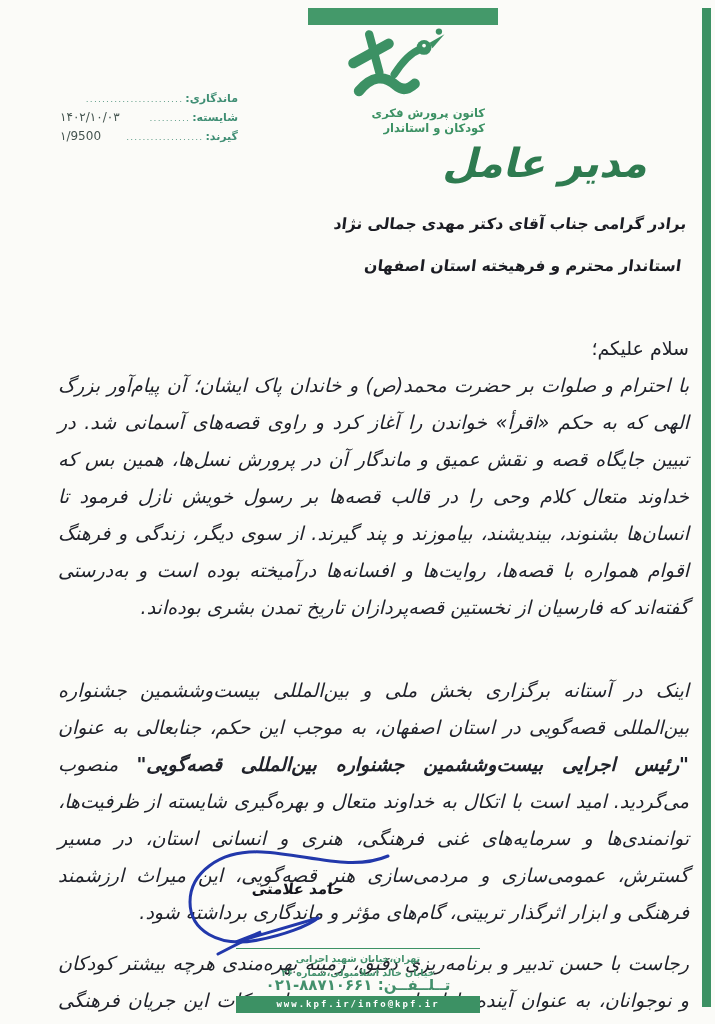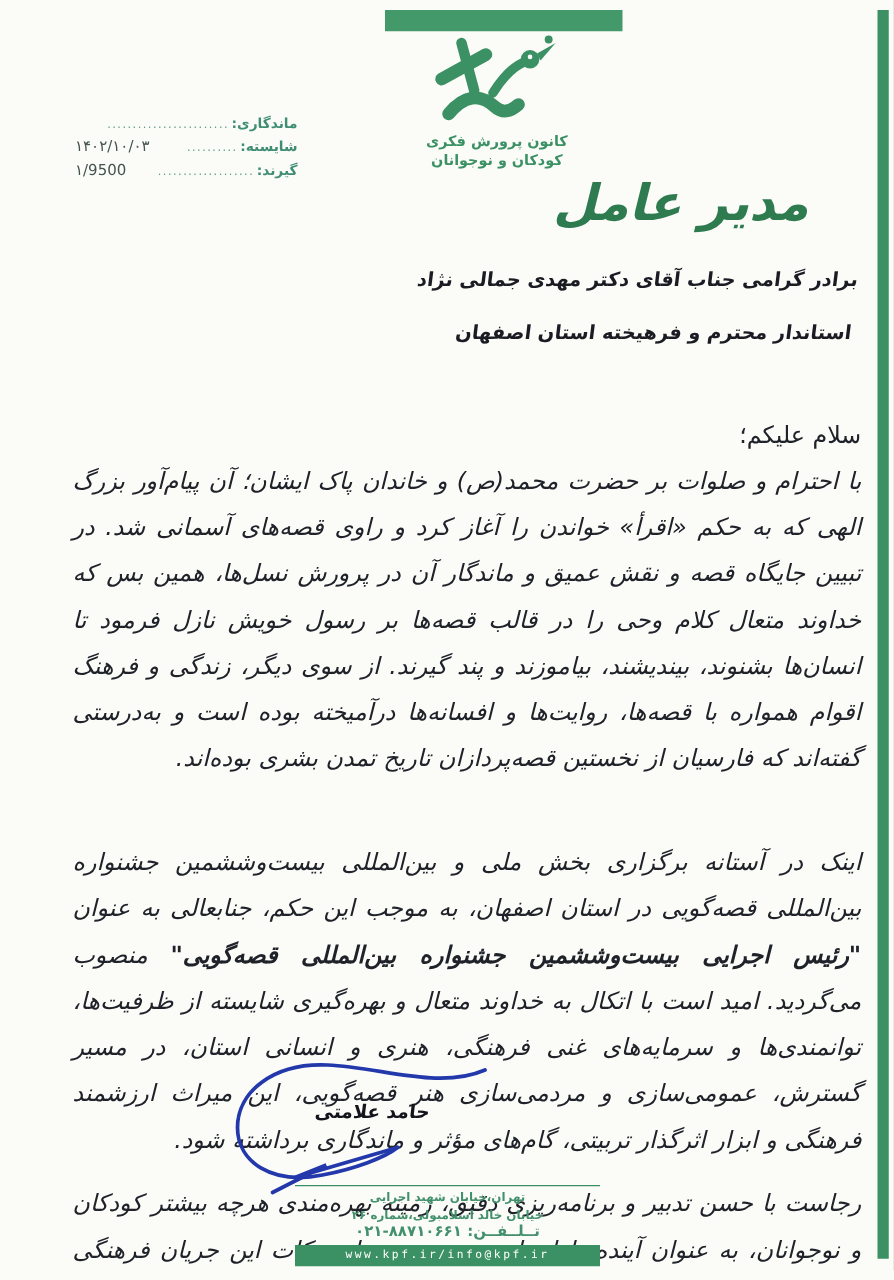--- a/index.html
+++ b/index.html
@@ -4,21 +4,21 @@
 <style>
   html,body{margin:0;padding:0;background:#cfcfcd;}
   .page{
     position:relative;width:715px;height:1024px;margin:0 auto;
     background:#fbfbf8;overflow:hidden;
     font-family:"DejaVu Sans",sans-serif;direction:rtl;color:#21232b;
   }
   
   .top-bar{position:absolute;left:308px;top:8px;width:190px;height:17px;background:#44996a;}
   .side-strip{position:absolute;left:702px;top:8px;width:9px;height:999px;background:#3c9164;}
-  .logo{position:absolute;left:310px;top:26px;width:175px;text-align:center;color:#3c9164;}
+  .logo{position:absolute;left:310px;top:26px;width:175px;text-align:right;color:#3c9164;}
   .logo svg{display:block;margin:0 auto;}
   .org-line{font-size:11.5px;font-weight:bold;letter-spacing:.3px;line-height:15px;color:#3c9164;}
   
   .meta{position:absolute;left:60px;top:92px;width:178px;}
   .meta-row{display:flex;direction:rtl;align-items:baseline;margin-bottom:5px;}
   .meta-label{font-size:11px;font-weight:bold;color:#3f8e74;white-space:nowrap;}
   .meta-dots{flex:1;overflow:hidden;white-space:nowrap;font-size:9px;letter-spacing:1.2px;color:#5e9c87;padding:0 2px;}
   .meta-value{font-size:12px;color:#44544f;white-space:nowrap;}
   
   .title{
@@ -39,24 +39,24 @@
   .signature{position:absolute;left:166px;top:826px;width:238px;height:132px;}
   .signature svg{position:absolute;left:0;top:0;}
   .sig-name{
     position:absolute;left:86px;top:54px;font-size:15px;font-weight:bold;color:#14151c;
     transform:skewX(-7deg);white-space:nowrap;
   }
   
   .footer{position:absolute;left:236px;top:948px;width:244px;text-align:center;}
   .footer-rule{border-top:1.6px solid #3c9164;margin-bottom:3px;}
   .footer-line{font-size:9.5px;font-weight:bold;color:#43906c;letter-spacing:.6px;line-height:13.5px;white-space:nowrap;}
-  .footer-phone{font-size:12px;font-weight:bold;color:#43906c;letter-spacing:.6px;line-height:13.5px;white-space:nowrap;}
+  .footer-phone{font-size:15px;font-weight:bold;color:#43906c;letter-spacing:.6px;line-height:13.5px;white-space:nowrap;}
   .footer-web{
     margin-top:3px;background:#3c9164;color:#ffffff;font-size:9px;letter-spacing:2px;
-    padding:3px 0 4px 0;font-family:"DejaVu Sans Mono",monospace;white-space:nowrap;
+    padding:3px 0 4px 0;font-family:"DejaVu Sans Mono",monospace;white-space:nowrap;font-weight:bold;
   }
 </style>
 </head>
 <body>
 
 <div class="page">
 
   <div class="top-bar"></div>
   <div class="side-strip"></div>
 
@@ -69,21 +69,21 @@
         <path d="M 56 52 Q 70 30 84 25" stroke-width="8"></path>
       </g>
       <g fill="#3c9164">
         <circle cx="88" cy="23" r="8"></circle>
         <path d="M 94 18 L 110 9 L 97 24 Z"></path>
         <circle cx="104" cy="6" r="3.4"></circle>
       </g>
       <circle cx="88" cy="21" r="2" fill="#fbfbf8"></circle>
     </svg>
     <div class="org-line">کانون پرورش فکری</div>
-    <div class="org-line">کودکان و نوجوانان</div>
+    <div class="org-line">کودکان و استاندار</div>
   </div>
 
   <div class="meta">
     <div class="meta-row">
       <span class="meta-label">ماندگاری:</span>
       <span class="meta-dots">........................</span>
     </div>
     <div class="meta-row">
       <span class="meta-label">شایسته:</span>
       <span class="meta-dots">..........</span>

